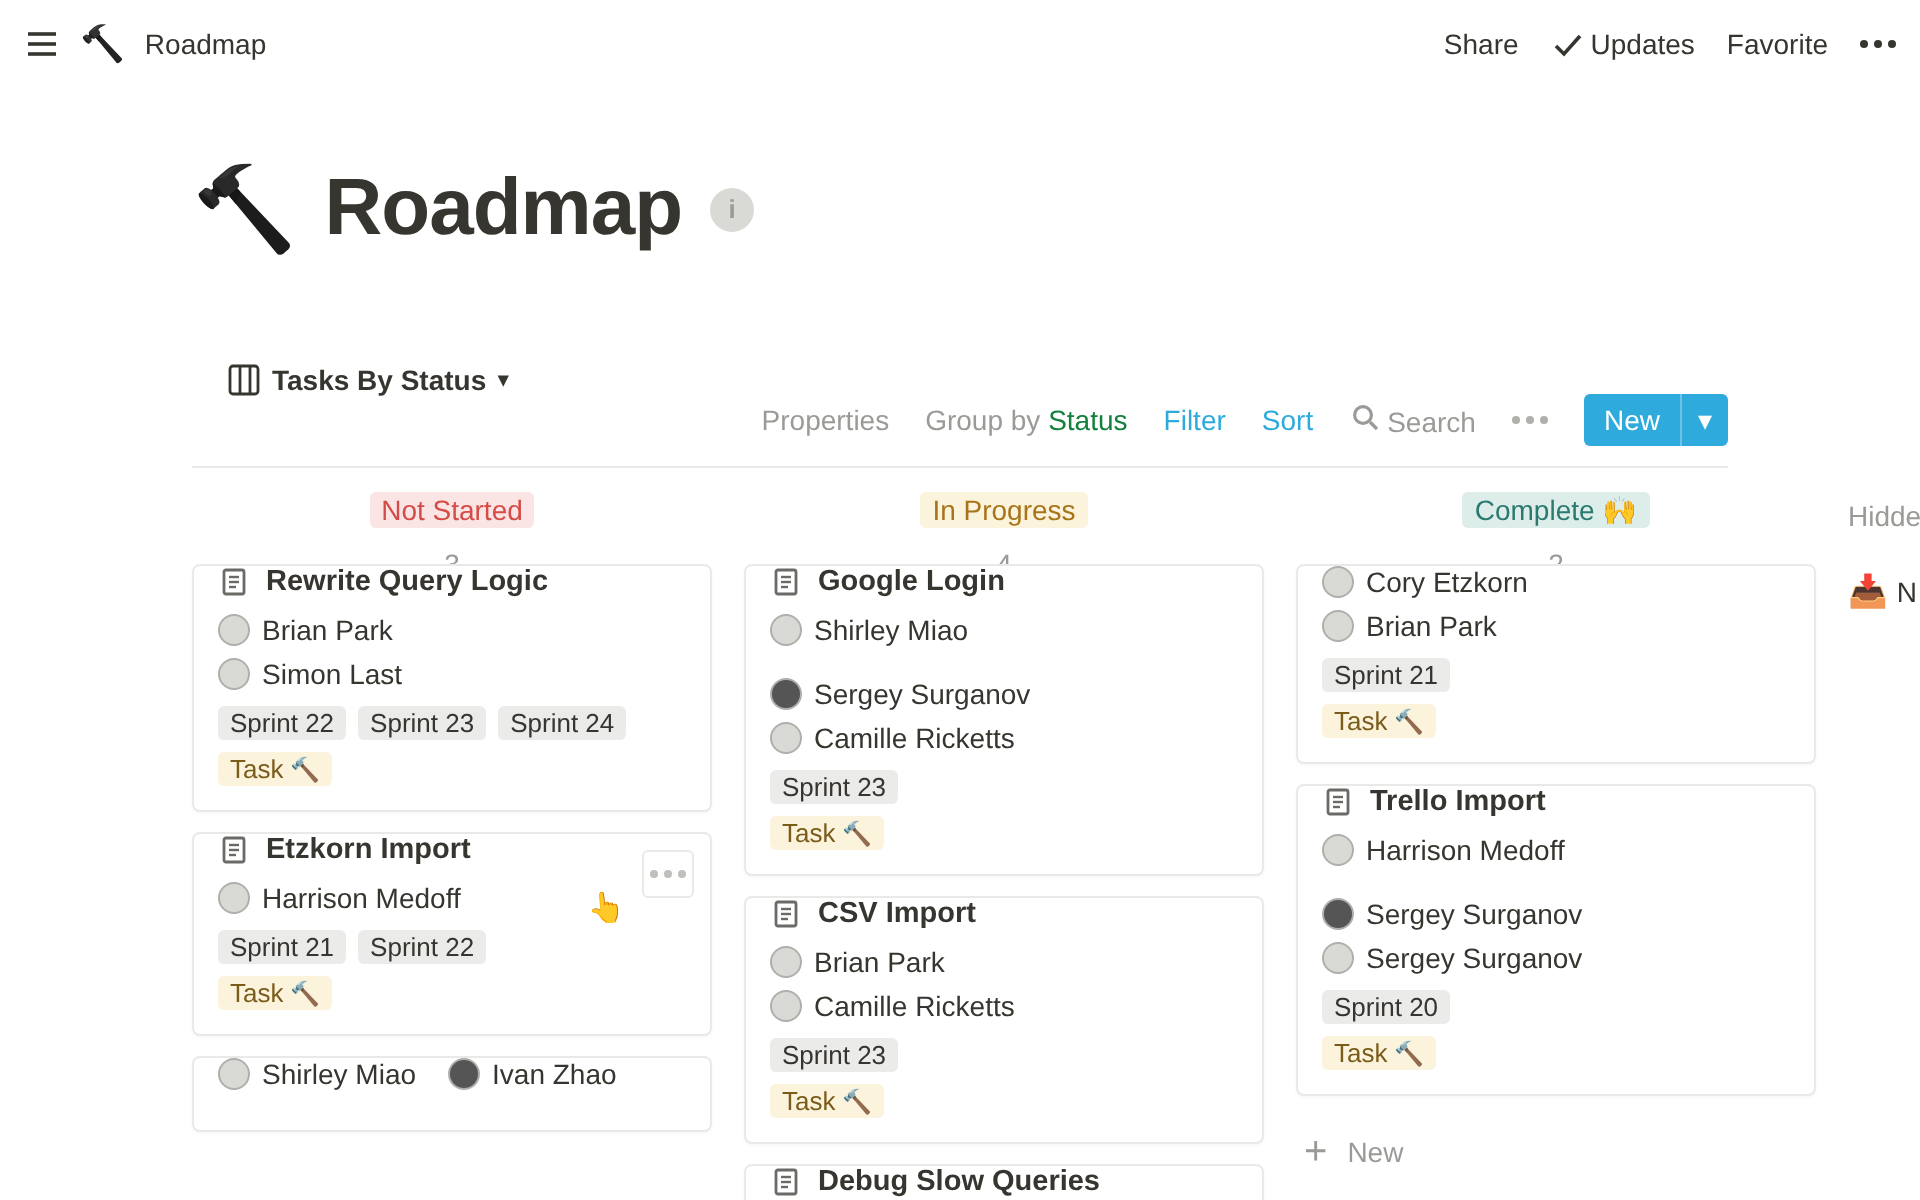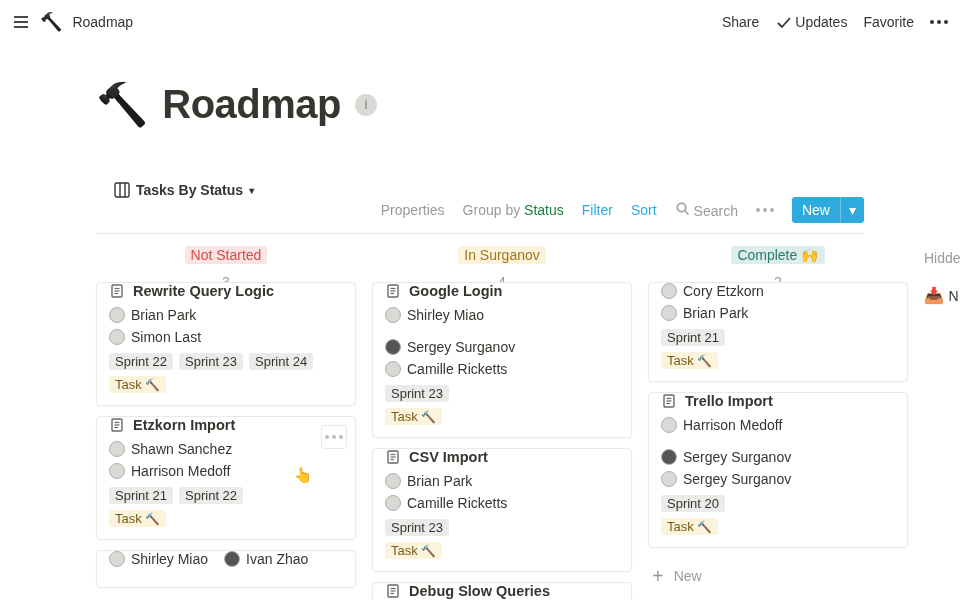--- a/index.html
+++ b/index.html
@@ -320,26 +320,20 @@
             <span class="dots-h col-dots">
               <i></i>
               <i></i>
               <i></i>
             </span>
           </div>
           <div class="people">
             <div class="person-row">
               <span class="person">
                 <span class="avatar"></span>
-                <span>Shawn Sanchez</span>
-              </span>
-            </div>
-            <div class="person-row">
-              <span class="person">
-                <span class="avatar"></span>
                 <span>Harrison Medoff</span>
               </span>
             </div>
           </div>
           <div class="tags">
             <span class="tag">Sprint 21</span>
             <span class="tag">Sprint 22</span>
           </div>
           <div class="tags" style="margin-top:6px;">
             <span class="tag task">Task <span class="h">🔨</span></span>
@@ -356,21 +350,21 @@
               <span class="person">
                 <span class="avatar dark"></span>
                 <span>Ivan Zhao</span>
               </span>
             </div>
           </div>
         </div>
       </div>
       <div class="col">
         <div class="col-header">
-          <span class="pill pill-yellow">In Surganov</span>
+          <span class="pill pill-yellow">In Progress</span>
           <span class="col-count">4</span>
           <span class="col-header-spacer"></span>
           <span class="dots-h col-dots">
             <i></i>
             <i></i>
             <i></i>
           </span>
           <span class="plus">+</span>
         </div>
         <div class="card">

